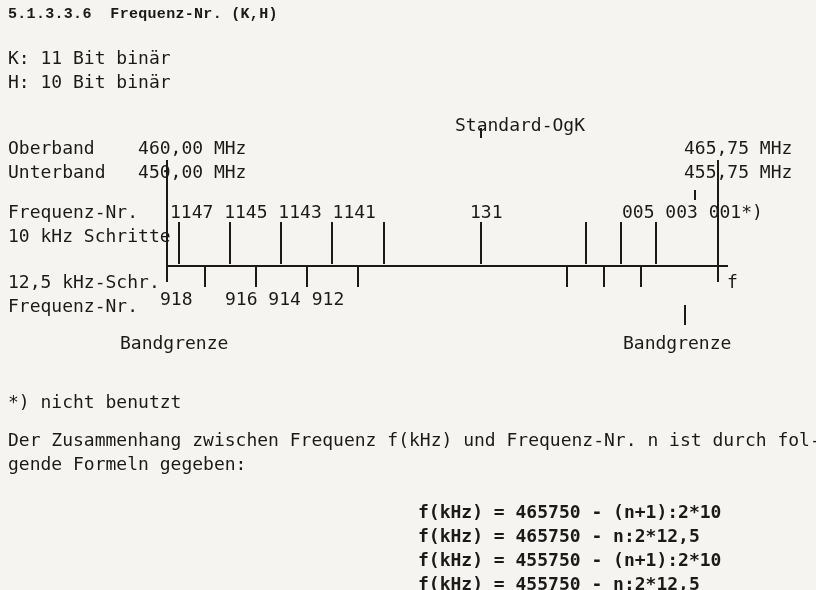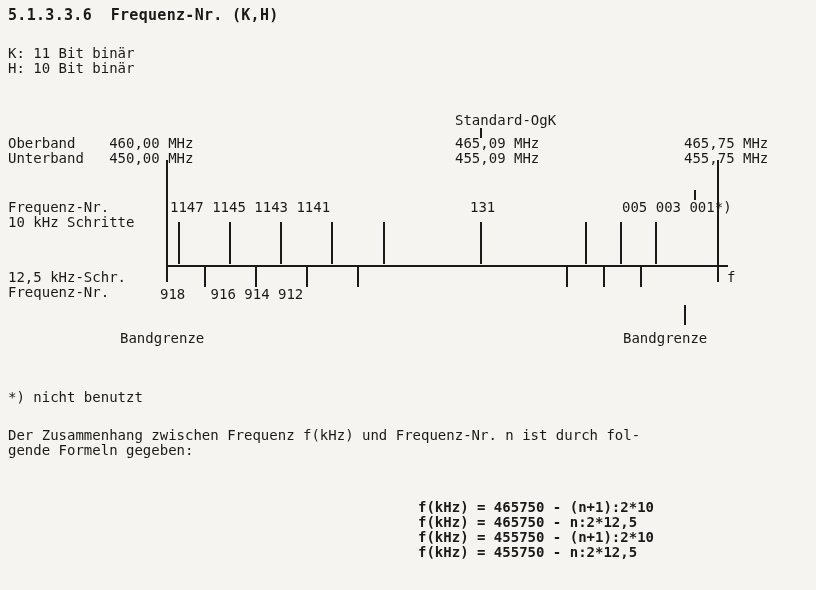--- a/index.html
+++ b/index.html
@@ -22,24 +22,25 @@
     height: 590px;
     background: #f5f4f0;
   }
   .abs { position: absolute; white-space: pre; }
 
   #section-title {
     left: 8px; top: 6px;
     font-size: 15px;
     font-weight: bold;
     letter-spacing: 0.3px;
+    font-family: Liberation Mono, monospace;
   }
   .body-text {
-    font-size: 14px;
-    line-height: 15px;
+    font-size: 18px;
+    line-height: 24px;
     letter-spacing: 0px;
   }
   #kh-block { left: 8px; top: 46px; }
   #standard-ogk { left: 455px; top: 113px; }
 
   #band-block { left: 8px; top: 136px; }
   #band-right { left: 684px; top: 136px; }
 
   #freqnr-label { left: 8px; top: 200px; }
 
@@ -87,22 +88,20 @@
 
   <div class="abs" id="section-title"><span>5.1.3.3.6</span>&nbsp;&nbsp;<span>Frequenz-Nr. (K,H)</span></div>
 
   <div class="abs body-text" id="kh-block">K: 11 Bit binär
 H: 10 Bit binär</div>
 
   <div class="abs body-text" id="standard-ogk">Standard-OgK</div>
 
   <div class="abs body-text" id="band-block">Oberband    460,00 MHz
 Unterband   450,00 MHz</div>
-  <div class="abs body-text" id="band-center" style="left:455px; top:136px;">465,09 MHz
-455,09 MHz</div>
   <div class="abs body-text" id="band-right">465,75 MHz
 455,75 MHz</div>
 
   <div class="abs body-text" id="freqnr-label">Frequenz-Nr.
 10 kHz Schritte</div>
 
   <div class="abs body-text" id="tick-numbers-top">1147 1145 1143 1141</div>
   <div class="abs body-text" id="tick-numbers-top2">131</div>
   <div class="abs body-text" id="tick-numbers-top3">005 003 001*)</div>
 

